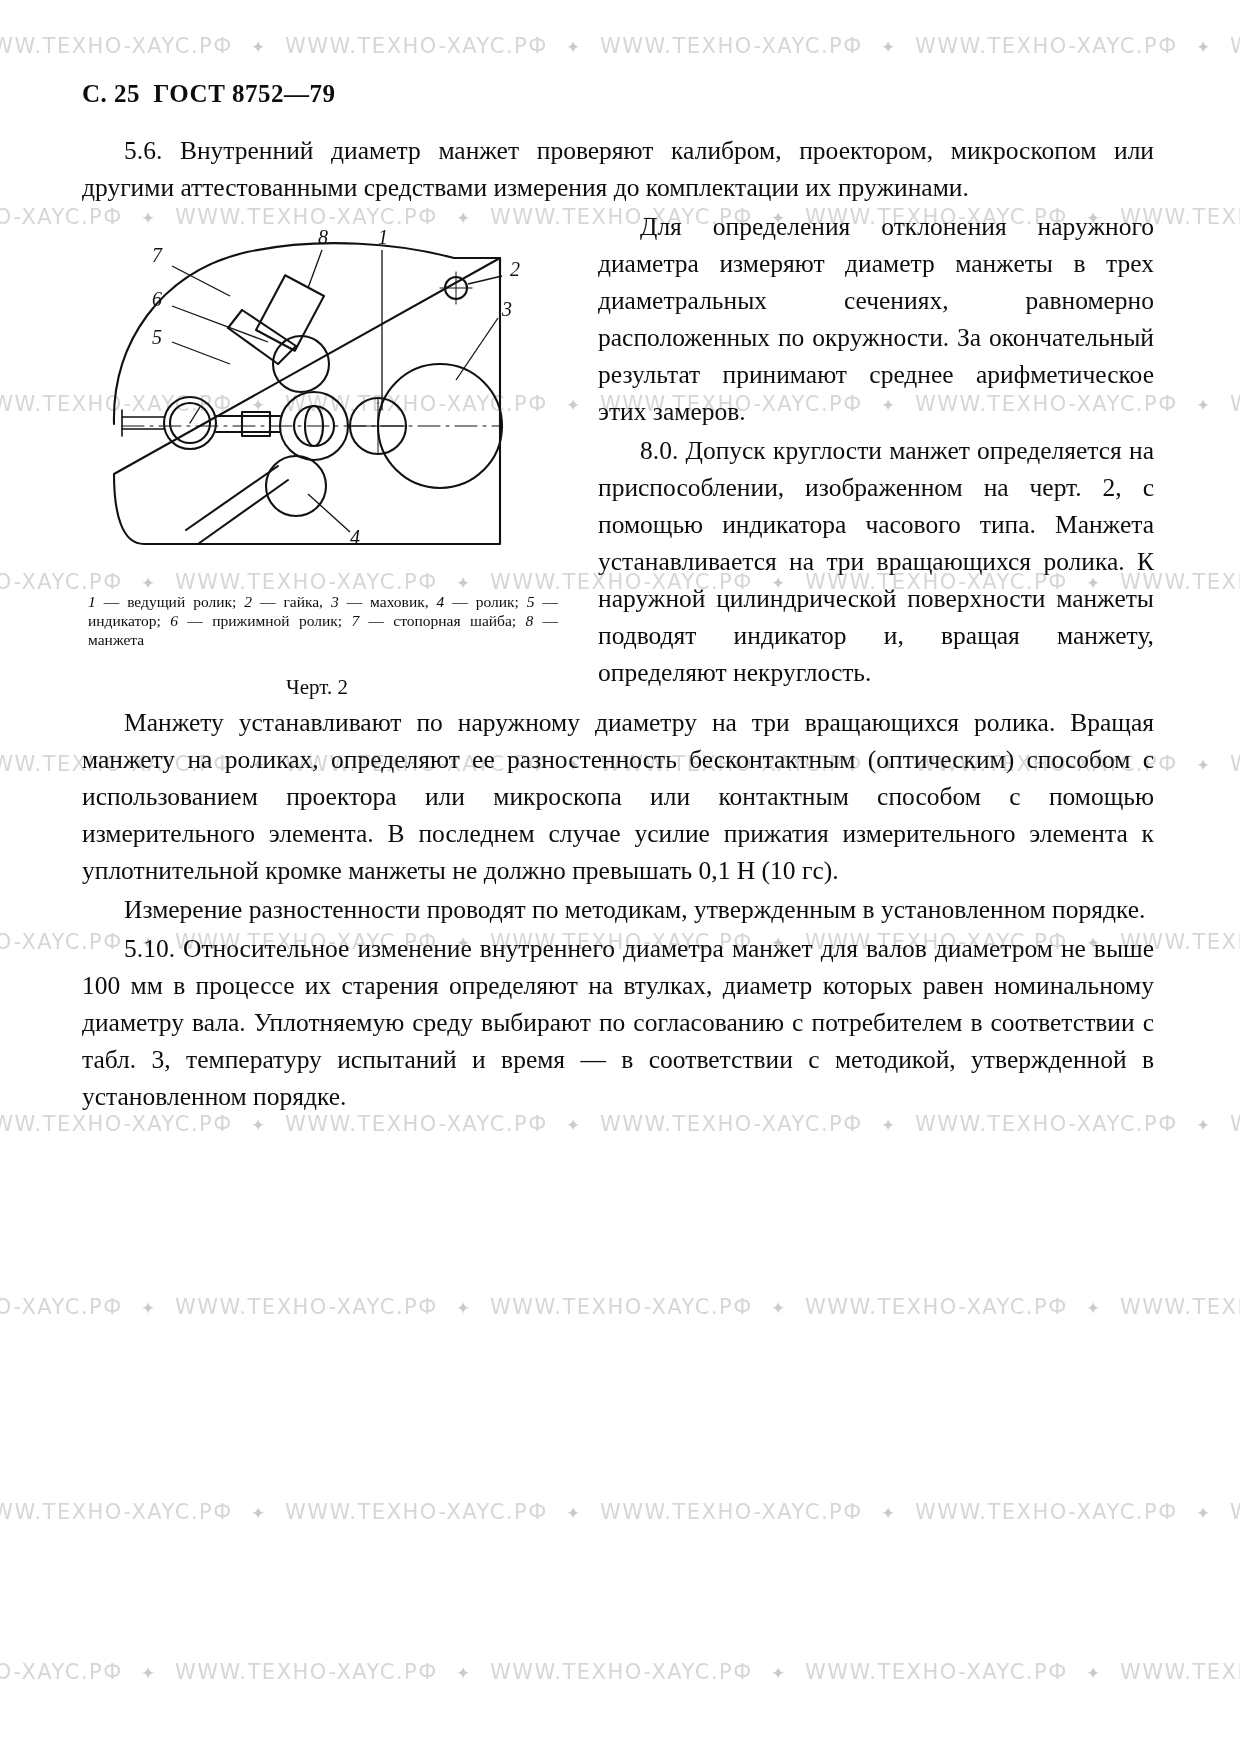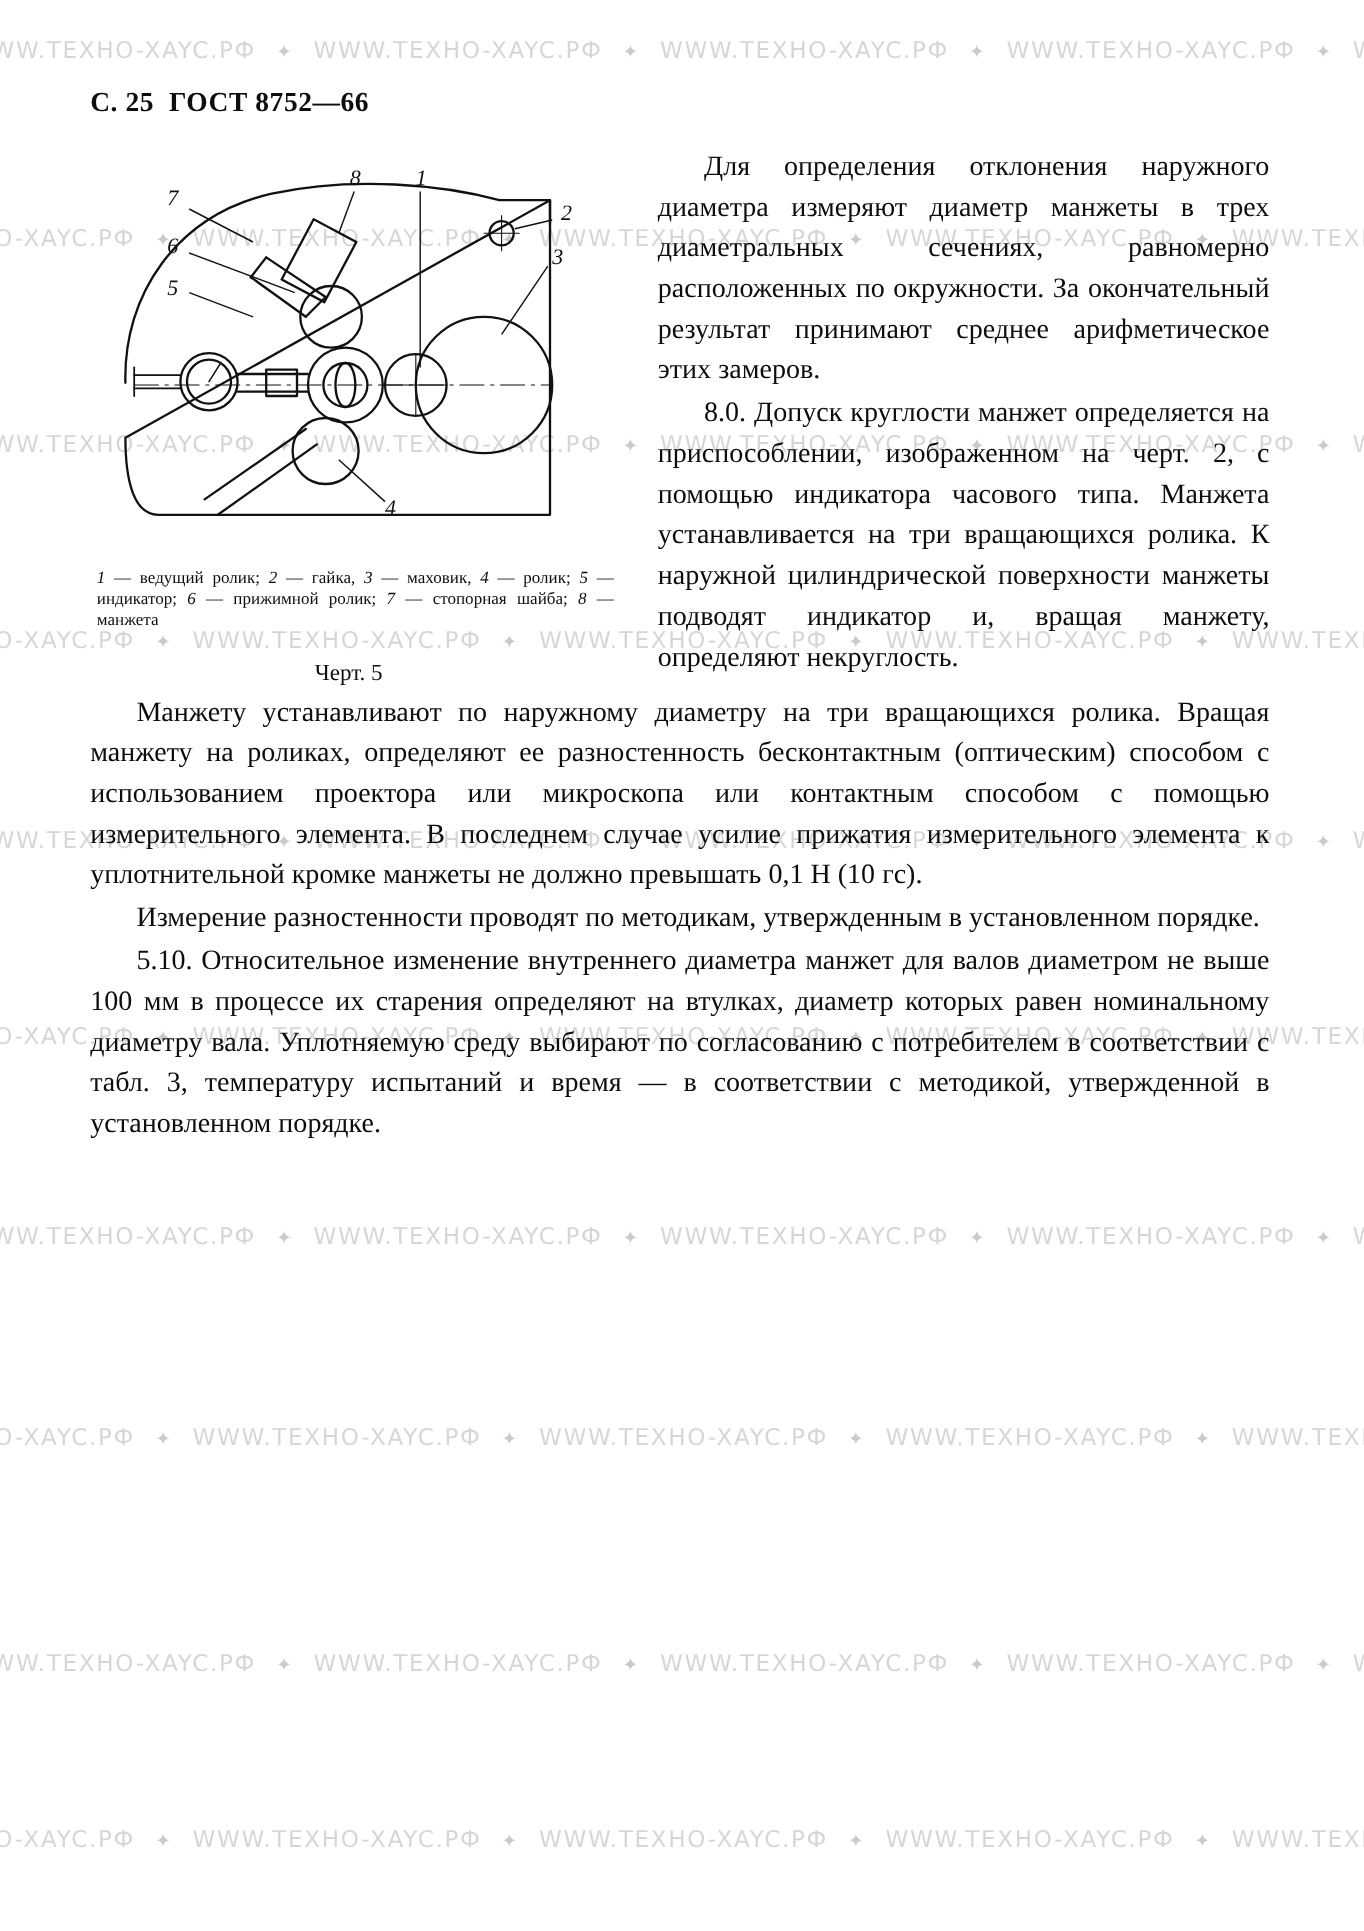--- a/index.html
+++ b/index.html
@@ -123,25 +123,26 @@
   <div class="wm-row" style="top: 930px; left: -140px;">WWW.TEXHO-XAYC.РФ <span class="sep">✦</span> WWW.TEXHO-XAYC.РФ <span class="sep">✦</span> WWW.TEXHO-XAYC.РФ <span class="sep">✦</span> WWW.TEXHO-XAYC.РФ <span class="sep">✦</span> WWW.TEXHO-XAYC.РФ  WWW.TEXHO-XAYC.РФ  </div>
   <div class="wm-row" style="top: 1112px; left: -30px;">WWW.TEXHO-XAYC.РФ <span class="sep">✦</span> WWW.TEXHO-XAYC.РФ <span class="sep">✦</span> WWW.TEXHO-XAYC.РФ <span class="sep">✦</span> WWW.TEXHO-XAYC.РФ <span class="sep">✦</span> WWW.TEXHO-XAYC.РФ  WWW.TEXHO-XAYC.РФ  </div>
   <div class="wm-row" style="top: 1295px; left: -140px;">WWW.TEXHO-XAYC.РФ <span class="sep">✦</span> WWW.TEXHO-XAYC.РФ <span class="sep">✦</span> WWW.TEXHO-XAYC.РФ <span class="sep">✦</span> WWW.TEXHO-XAYC.РФ <span class="sep">✦</span> WWW.TEXHO-XAYC.РФ  WWW.TEXHO-XAYC.РФ  </div>
   <div class="wm-row" style="top: 1500px; left: -30px;">WWW.TEXHO-XAYC.РФ <span class="sep">✦</span> WWW.TEXHO-XAYC.РФ <span class="sep">✦</span> WWW.TEXHO-XAYC.РФ <span class="sep">✦</span> WWW.TEXHO-XAYC.РФ <span class="sep">✦</span> WWW.TEXHO-XAYC.РФ  WWW.TEXHO-XAYC.РФ  </div>
   <div class="wm-row" style="top: 1660px; left: -140px;">WWW.TEXHO-XAYC.РФ <span class="sep">✦</span> WWW.TEXHO-XAYC.РФ <span class="sep">✦</span> WWW.TEXHO-XAYC.РФ <span class="sep">✦</span> WWW.TEXHO-XAYC.РФ <span class="sep">✦</span> WWW.TEXHO-XAYC.РФ  WWW.TEXHO-XAYC.РФ  </div>
 </div>
 
 <div class="page">
 
   <div class="page-head">
-    <span>С. 25</span>&nbsp;&nbsp;<span>ГОСТ 8752—66</span>
+    <span>С. 25</span>&nbsp;&nbsp;<span>ГОСТ 8752—79</span>
   </div>
 
   <div class="content">
 
+    <p class="body ind">5.6. Внутренний диаметр манжет проверяют калибром, проектором, микроскопом или другими аттестованными средствами измерения до комплектации их пружинами.</p>
 
 
     <div class="two-col">
 
       <div class="figure-wrap">
         <div class="figure-box">
           <svg width="498" height="372" viewBox="0 0 498 372" xmlns="http://www.w3.org/2000/svg">
             <g fill="none" stroke="#111" stroke-width="2.1" stroke-linecap="round" stroke-linejoin="round">
 
               <path d="M32 210 C30 130, 78 58, 165 38 C240 22, 320 30, 372 44 L418 44 L418 46"></path>
@@ -209,21 +210,21 @@
               <text x="420" y="102">3</text>
               <text x="268" y="330">4</text>
             </g>
           </svg>
         </div>
 
         <div class="fig-legend">
           <i>1</i> — ведущий ролик; <i>2</i> — гайка, <i>3</i> — маховик, <i>4</i> — ролик; <i>5</i> — индикатор; <i>6</i> — прижимной ролик; <i>7</i> — стопорная шайба; <i>8</i> — манжета
         </div>
 
-        <div class="fig-cap">Черт. 5</div>
+        <div class="fig-cap">Черт. 2</div>
       </div>
 
       <p class="body ind">Для определения отклонения наружного диаметра измеряют диаметр манжеты в трех диаметральных сечениях, равномерно расположенных по окружности. За окончательный результат принимают среднее арифметическое этих замеров.</p>
       <p class="body ind">8.0. Допуск круглости манжет определяется на приспособлении, изображенном на черт. 2, с помощью индикатора часового типа. Манжета устанавливается на три вращающихся ролика. К наружной цилиндрической поверхности манжеты подводят индикатор и, вращая манжету, определяют некруглость.</p>
 
       <div class="clear"></div>
     </div>
 
     <p class="body ind">Манжету устанавливают по наружному диаметру на три вращающихся ролика. Вращая манжету на роликах, определяют ее разностенность бесконтактным (оптическим) способом с использованием проектора или микроскопа или контактным способом с помощью измерительного элемента. В последнем случае усилие прижатия измерительного элемента к уплотнительной кромке манжеты не должно превышать 0,1 Н (10 гс).</p>
     <p class="body ind">Измерение разностенности проводят по методикам, утвержденным в установленном порядке.</p>

